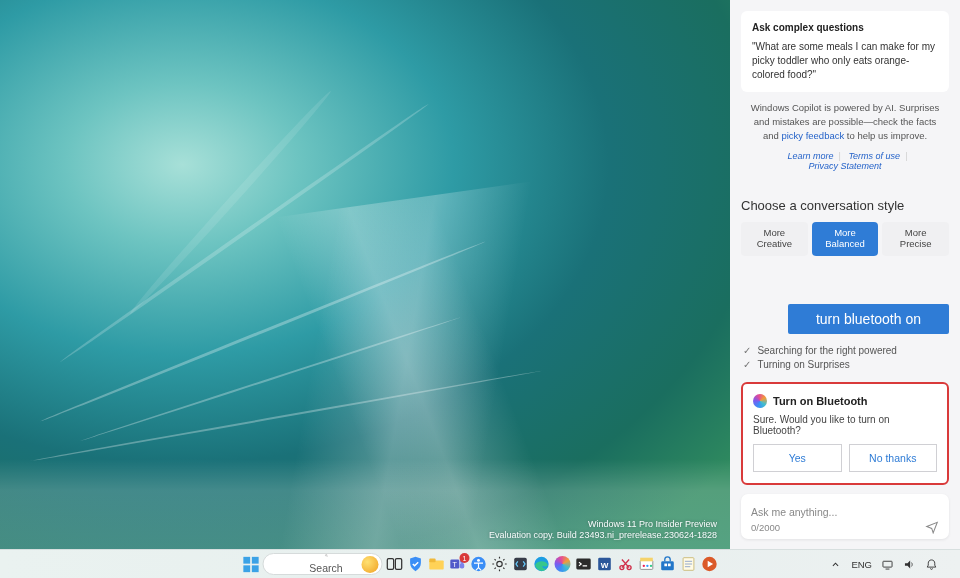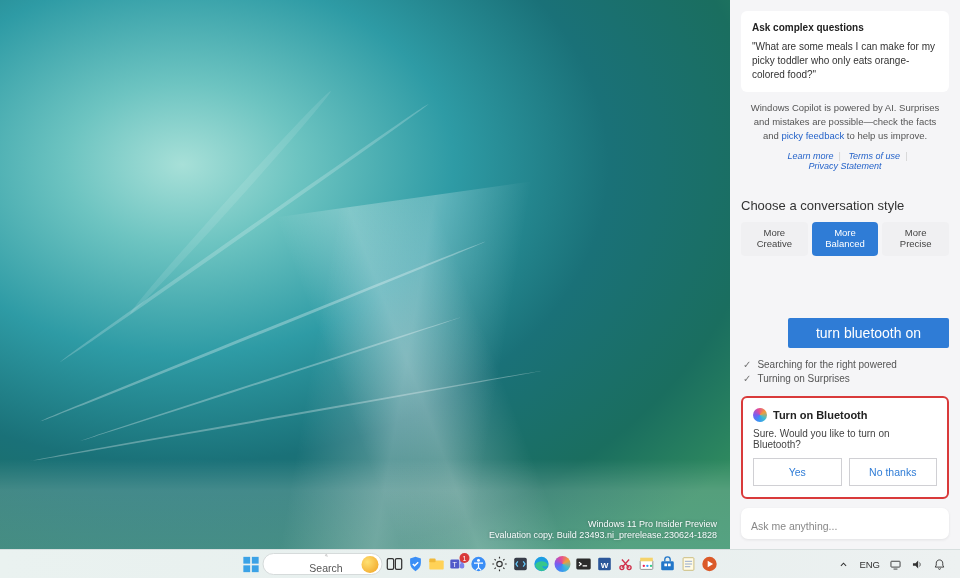--- a/index.html
+++ b/index.html
@@ -75,21 +75,21 @@
     border-top:1px solid #d7dfdf; display:flex; align-items:center; }
   .tb-center { position:absolute; left:50%; transform:translateX(-50%); display:flex; align-items:center; gap:3px;}
   .tb-icon { width:18px; height:18px; border-radius:3px; display:flex; align-items:center; justify-content:center; cursor:pointer;}
   .tb-icon svg{width:18px;height:18px;display:block;}
   .start svg{width:17px;height:17px;}
   .search-pill { width:120px; height:22px; background:#fff; border:1px solid #d6dbdb; border-radius:12px;
     display:flex; align-items:center; padding:0 0 0 7px; font-size:10.5px; color:#555; gap:5px;flex-direction:column; }
   .search-pill .hl { position:absolute; right:3px; top:2px; width:17px; height:17px; border-radius:50%;
     background:radial-gradient(circle at 35% 35%,#ffe173,#f0a020);}
   .search-pill { position:relative; }
-  .tray { position:absolute; right:14px; display:flex; align-items:center; gap:9px; font-size:9.5px; color:#333;}
+  .tray { position:absolute; right:22px; display:flex; align-items:center; gap:9px; font-size:9.5px; color:#333;}
   .tray svg{width:13px;height:13px;display:block;}
   .badge { position:absolute; top:-2px; right:-3px; background:#d93a3a; color:#fff; font-size:7px; min-width:10px; height:10px; border-radius:5px; display:flex; align-items:center; justify-content:center; padding:0 2px;}
   .rel { position:relative; }
 </style>
 </head>
 <body>
 
 <div class="desktop">
   <div class="streak s1"></div>
     <div class="streak s2"></div>
@@ -148,20 +148,28 @@
     </div>
     <div class="confirm-text">Sure. Would you like to turn on Bluetooth?</div>
     <div class="confirm-row">
       <button class="confirm-btn">Yes</button>
       <button class="confirm-btn">No thanks</button>
     </div>
   </div>
 
   <div class="input-card">
     <input class="input-field" placeholder="Ask me anything..." style="">
+    <div class="input-bottom">
+      <span>0/2000</span>
+      <span class="send-icon">
+        <svg viewBox="0 0 24 24" fill="none" stroke="#888" stroke-width="1.8">
+            <path d="M3 11l18-7-7 18-2.5-7.5L3 11z"></path>
+          </svg>
+      </span>
+    </div>
   </div>
 </div>
 
 <div class="taskbar">
   <div class="tb-center">
     <span class="tb-icon start">
       <svg viewBox="0 0 20 20">
           <rect x="1" y="1" width="8" height="8" fill="#3ba2e6"></rect>
           <rect x="11" y="1" width="8" height="8" fill="#3ba2e6"></rect>
           <rect x="1" y="11" width="8" height="8" fill="#3ba2e6"></rect>

